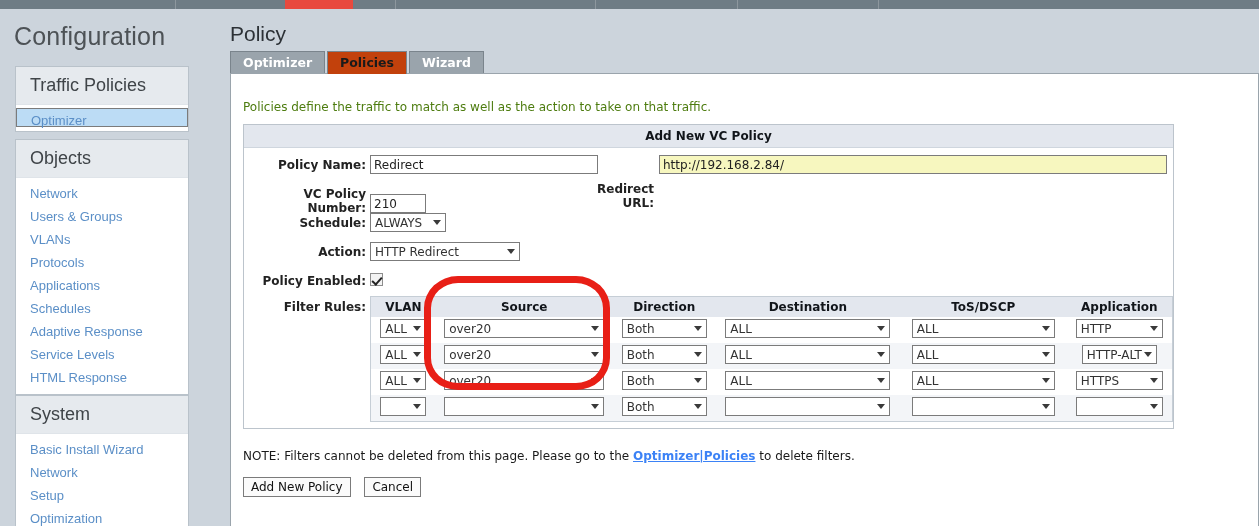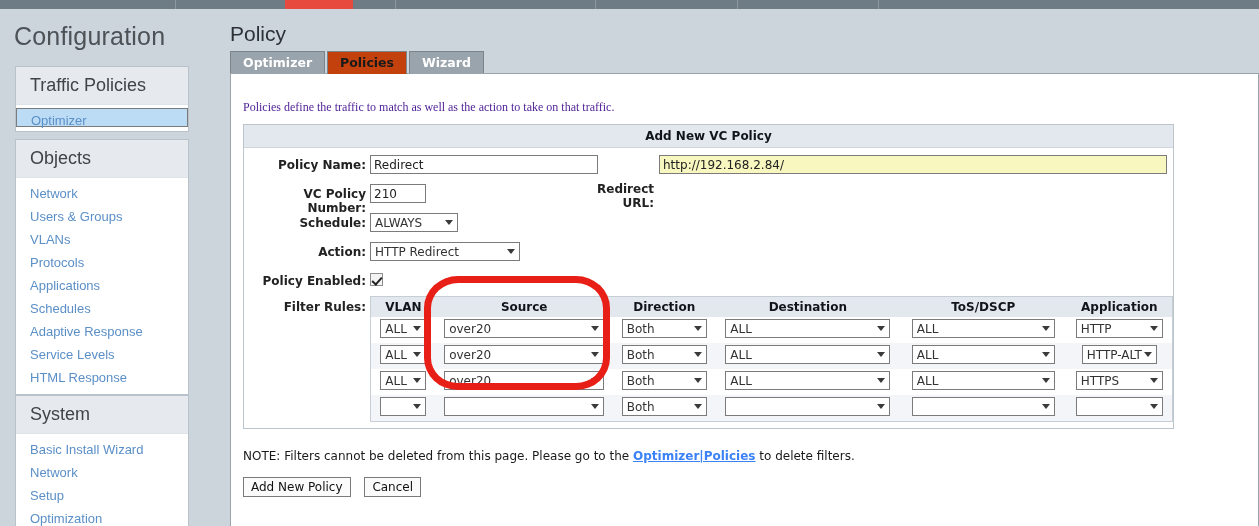--- a/index.html
+++ b/index.html
@@ -40,21 +40,21 @@
 
   .tabs{position:absolute;left:40px;top:42px;height:23px;}
   .tab{float:left;height:21px;line-height:21px;padding:0 12px;font-size:12.5px;
     font-weight:bold;border:1px solid #7a848c;border-bottom:none;margin-right:2px;
     background:#9aa4ac;color:#ffffff;cursor:pointer;
     font-family:"DejaVu Sans",sans-serif;}
   .tab.on{background:#c2410c;color:#1a1a1a;position:relative;z-index:3;height:22px;line-height:22px;}
 
   .panel{position:absolute;left:40px;top:64px;width:1029px;height:462px;
     background:#ffffff;border:1px solid #9aa4ac;box-sizing:border-box;}
-  .intro{position:absolute;left:12px;top:26px;font-size:12px;color:#4c1d95;font-family:Liberation Serif, serif;}
+  .intro{position:absolute;left:12px;top:26px;font-size:12px;color:#4d7c0f;}
 
   .box{position:absolute;left:12px;top:50px;width:931px;
     border:1px solid #bcc4cc;box-sizing:border-box;background:#ffffff;}
   .boxhdr{background:#e3e7ee;text-align:center;font-weight:bold;font-size:12px;
     color:#11151a;padding:4px 0;border-bottom:1px solid #cfd6de;}
 
   .frow{position:relative;height:29px;}
   .flabel{position:absolute;right:0;width:122px;text-align:right;font-weight:bold;
     font-size:12px;color:#222;top:4px;left:0;}
   .finput{position:absolute;left:126px;top:1px;}
@@ -176,28 +176,28 @@
               <span>URL:</span>
             </div>
             <div style="position:absolute;left:415px;top:1px;">
               <input class="txt yellow" style="width: 508px;" value="http://192.168.2.84/">
             </div>
           </div>
 
           <div class="frow">
             <div class="flabel" style="position:absolute;left:0;width:122px;">VC Policy Number:</div>
             <div class="finput">
-              <input class="txt" style="width: 56px;" value="210">
+              <input class="txt" style="width: 56px; margin-top: 10px;" value="210">
             </div>
           </div>
 
           <div class="frow">
             <div class="flabel" style="position:absolute;left:0;width:122px;">Schedule:</div>
             <div class="finput">
-              <div class="sel" style="width:88px">
+              <div class="sel" style="width:76px">
                 <span class="v">ALWAYS</span>
                 <i class="ar"></i>
               </div>
             </div>
           </div>
 
           <div class="frow">
             <div class="flabel" style="position:absolute;left:0;width:122px;">Action:</div>
             <div class="finput">
               <div class="sel" style="width:150px">

